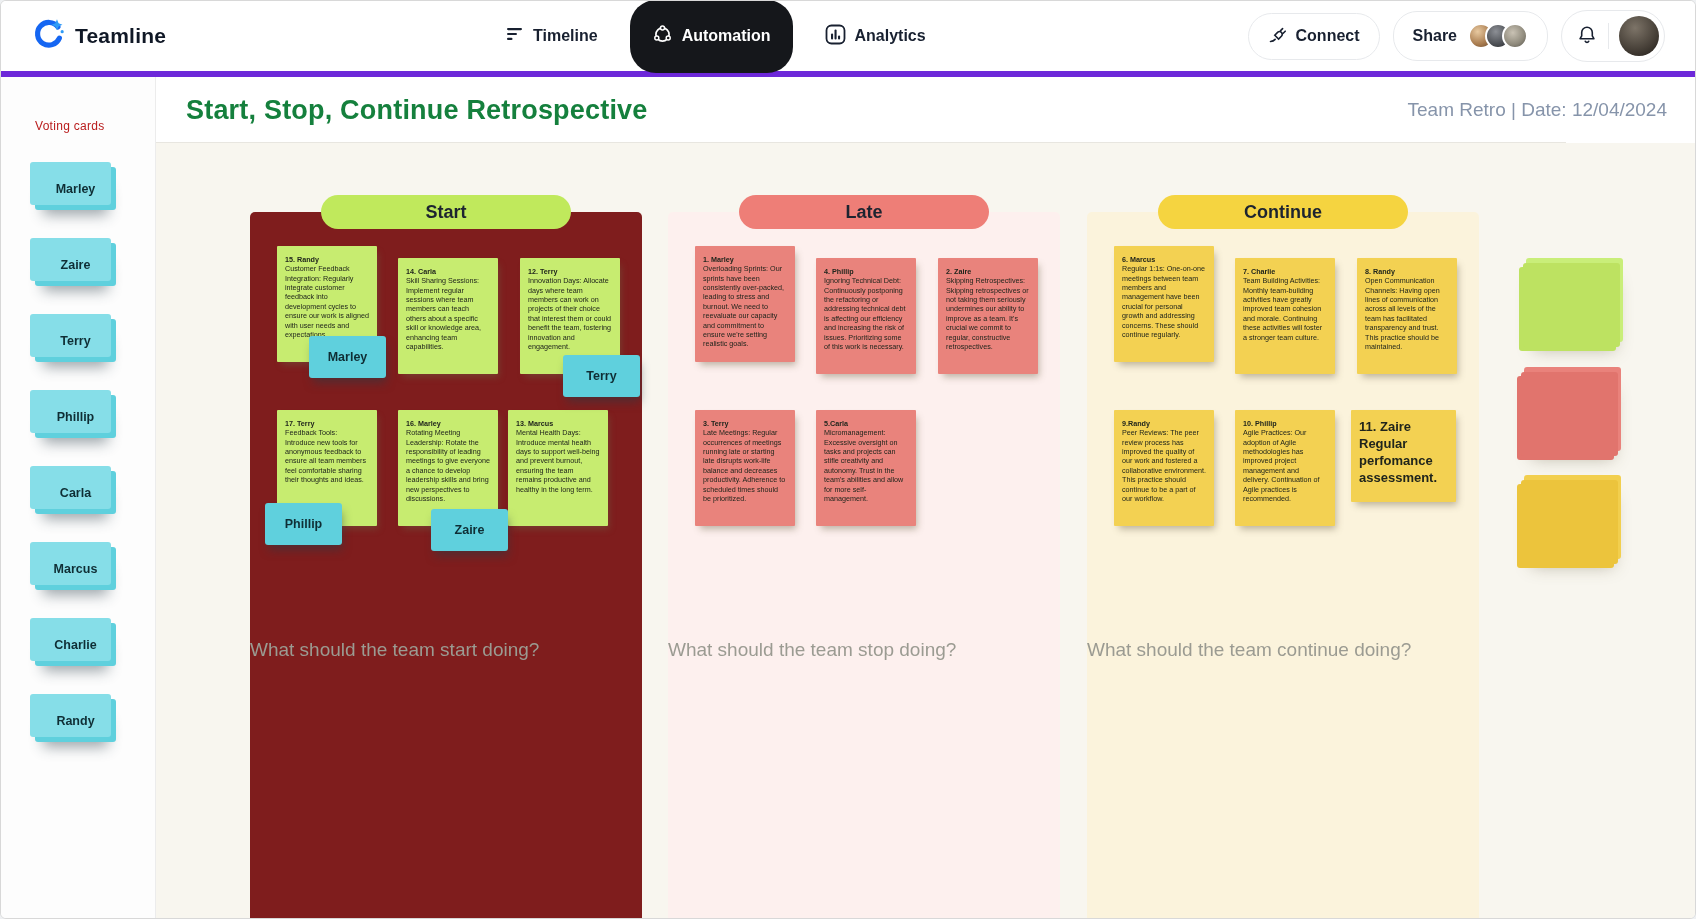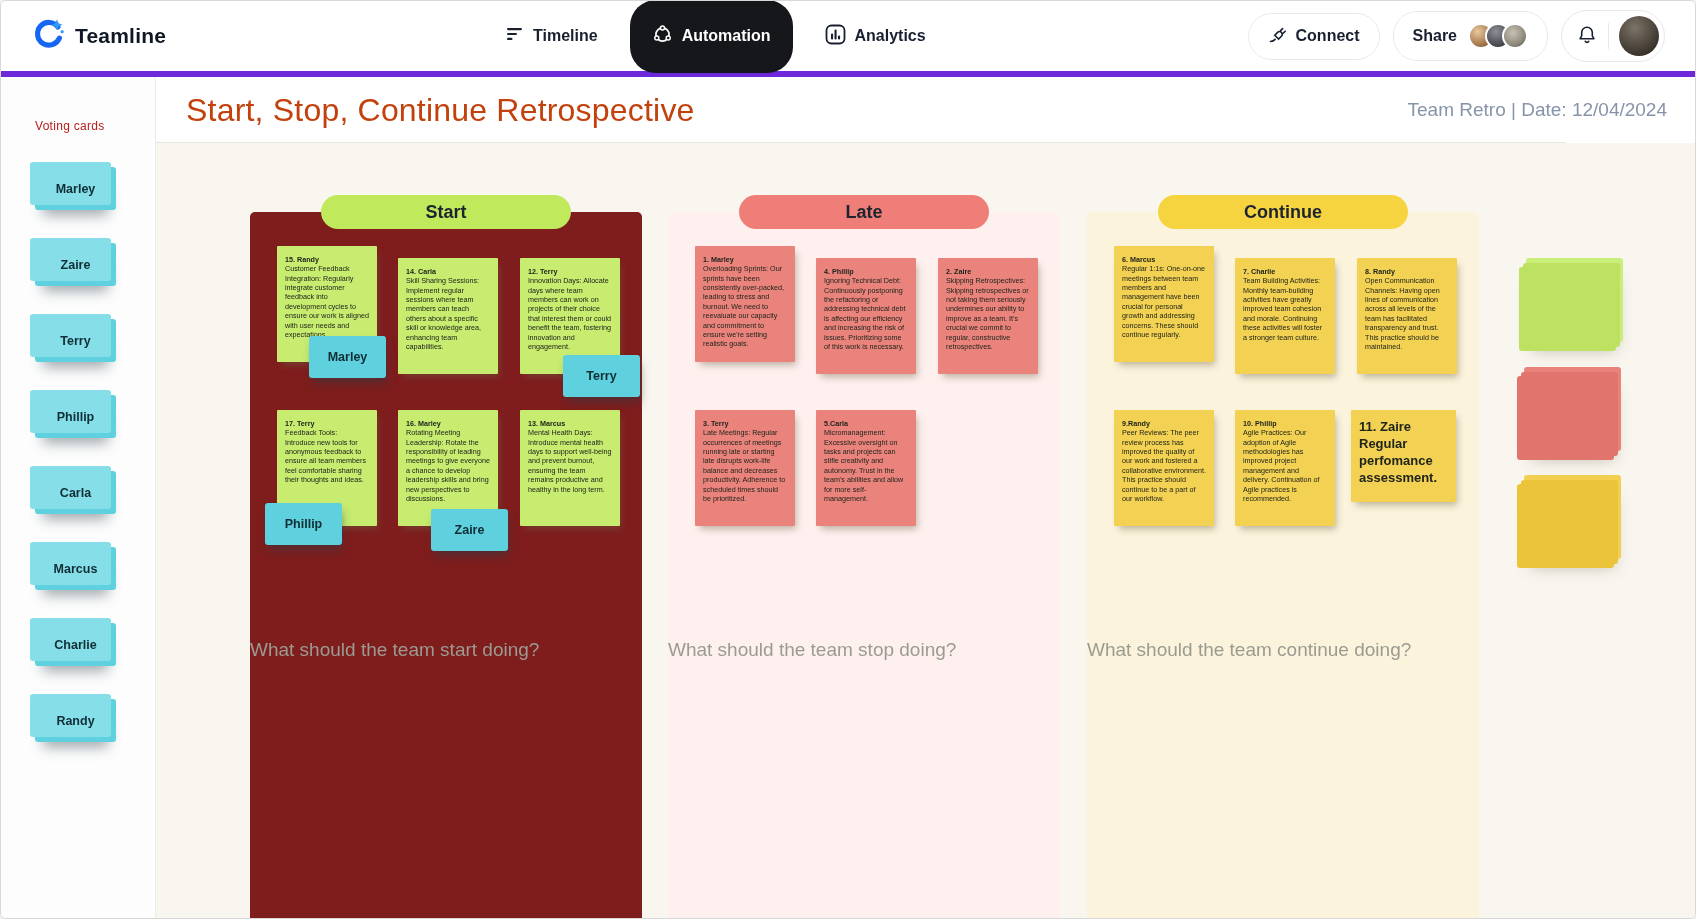--- a/index.html
+++ b/index.html
@@ -43,21 +43,21 @@
                border-radius:3px; display:flex; align-items:center; justify-content:center;
                font-size:12.5px; font-weight:700; color:#0f2e35; cursor:pointer;
                box-shadow:0 13px 14px -8px rgba(40,60,70,.45); }
   .vote-card::before { content:""; position:absolute; left:-5px; top:-5px; width:100%; height:100%;
                        background:#86dee8; border-radius:3px; z-index:-1; }
 
   .main { flex:1; display:flex; flex-direction:column; min-width:0; background:#f8f6ef; }
   .title-row { flex:0 0 66px; background:#fff; display:flex; align-items:center;
                padding:0 28px 0 30px; position:relative; }
   .title-row::after { content:""; position:absolute; left:0; bottom:0; width:1410px; height:1px; background:#e8e6e0; }
-  .page-title { font-size:32px; font-weight:400; color:#c2410c; letter-spacing:.2px; }
+  .page-title { font-size:27px; font-weight:700; color:#15803d; letter-spacing:.2px; }
   .page-meta { margin-left:auto; font-size:19px; font-weight:500; color:#8694aa; }
 
   .canvas { position:relative; flex:1; background:#f8f6ef; }
 
   .panel { position:absolute; top:69px; width:392px; height:708px; border-radius:5px 5px 0 0; }
   .panel-start { left:94px; background:#7f1d1d; }
   .panel-stop { left:512px; background:#fdf0ee; }
   .panel-continue { left:931px; background:#fbf3dc; }
   .panel-pill { position:absolute; top:-17px; left:50%; transform:translateX(-50%); width:250px; height:34px;
                 border-radius:17px; display:flex; align-items:center; justify-content:center;
@@ -69,21 +69,21 @@
             font-size:19px; font-weight:500; color:#9b9b92; }
 
   .note { position:absolute; width:100px; height:116px; padding:9px 8px; overflow:hidden; border-radius:1px;
           box-shadow:3px 5px 7px -2px rgba(110,100,70,.45); cursor:pointer; }
   .note-green { background:#c7ec70; }
   .note-red { background:#e9837c; }
   .note-yellow { background:#f3d152; }
   .note-author { font-size:7.2px; font-weight:700; color:#20251c; line-height:1.3; }
   .note-text { font-size:7.2px; font-weight:500; color:#20251c; line-height:1.3; }
   .np1 { left:27px; top:34px; } .np2 { left:148px; top:46px; } .np3 { left:270px; top:46px; }
-  .np4 { left:27px; top:198px; } .np5 { left:148px; top:198px; } .np6 { left:270px; top:198px; }
+  .np4 { left:27px; top:198px; } .np5 { left:148px; top:198px; } .np6 { left:258px; top:198px; }
   .note-big { left:264px; top:198px; width:105px; height:92px; }
   .note-big .note-author { font-size:13px; line-height:1.3; }
   .note-big .note-text { font-size:13px; font-weight:700; line-height:1.3; }
 
   .overlay-vote { position:absolute; width:77px; height:42px; background:#5fd0dd; border-radius:3px;
                   display:flex; align-items:center; justify-content:center; font-size:12.5px; font-weight:700;
                   color:#0f2e35; box-shadow:2px 7px 10px -2px rgba(40,60,70,.5); z-index:5; cursor:pointer; }
   .ov-marley { left:153px; top:193px; }
   .ov-terry { left:407px; top:212px; }
   .ov-phillip { left:109px; top:360px; }

